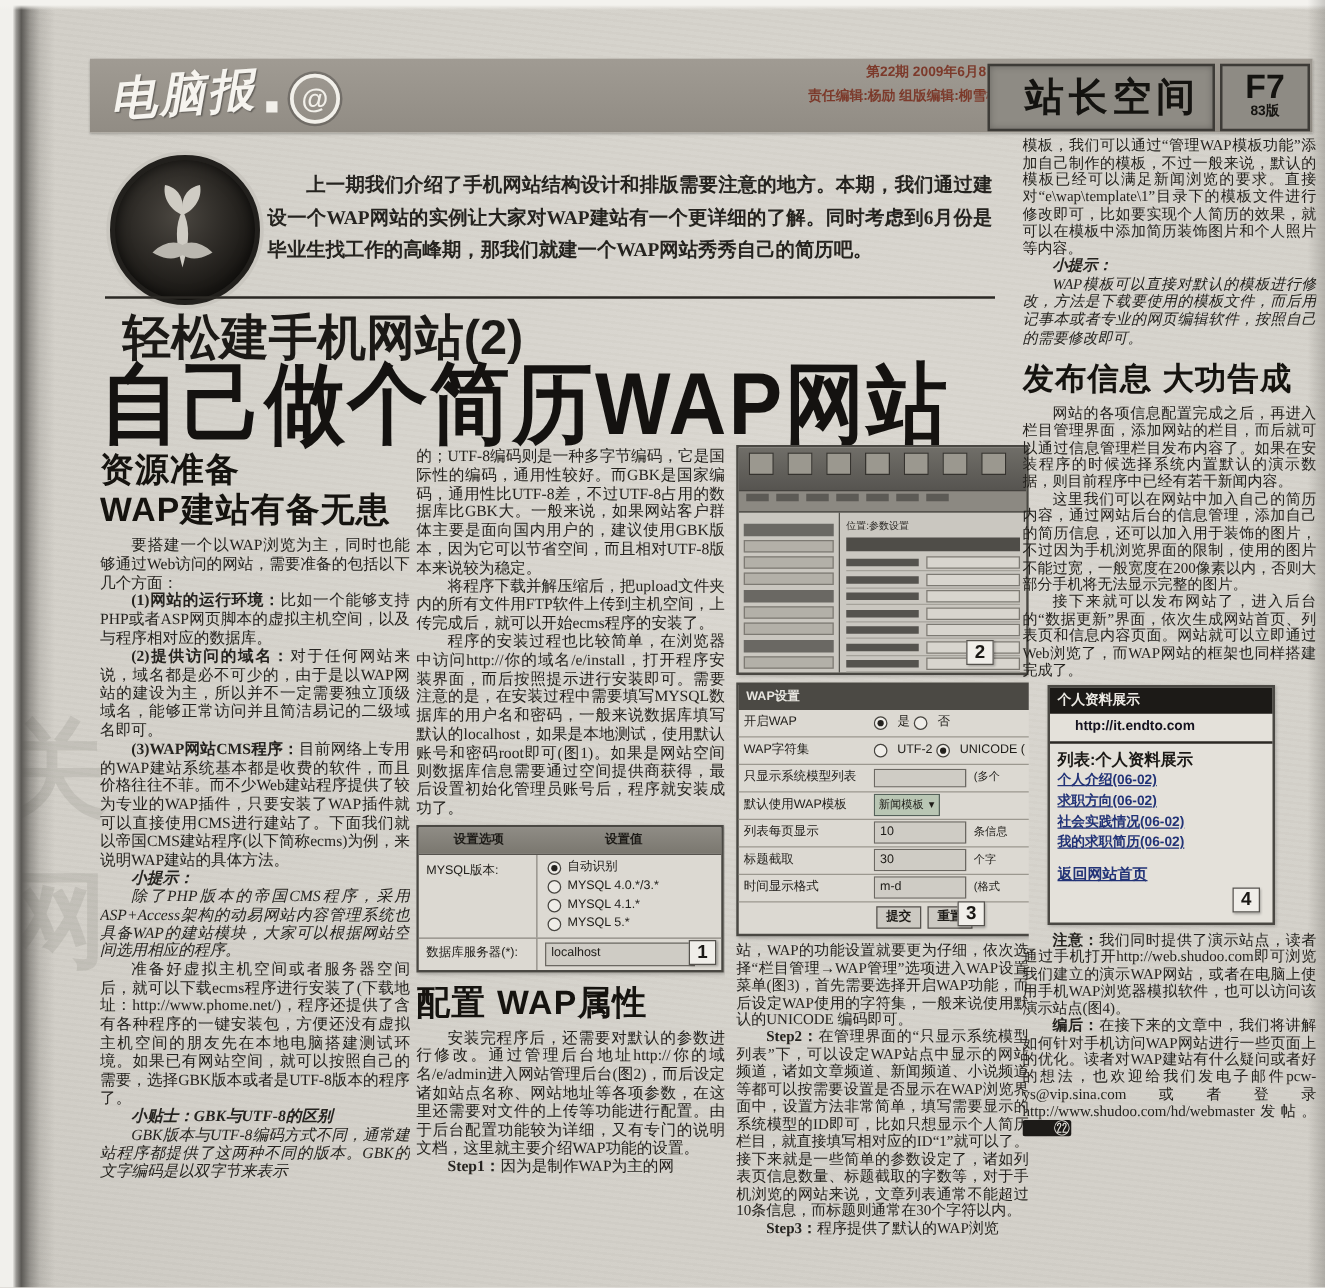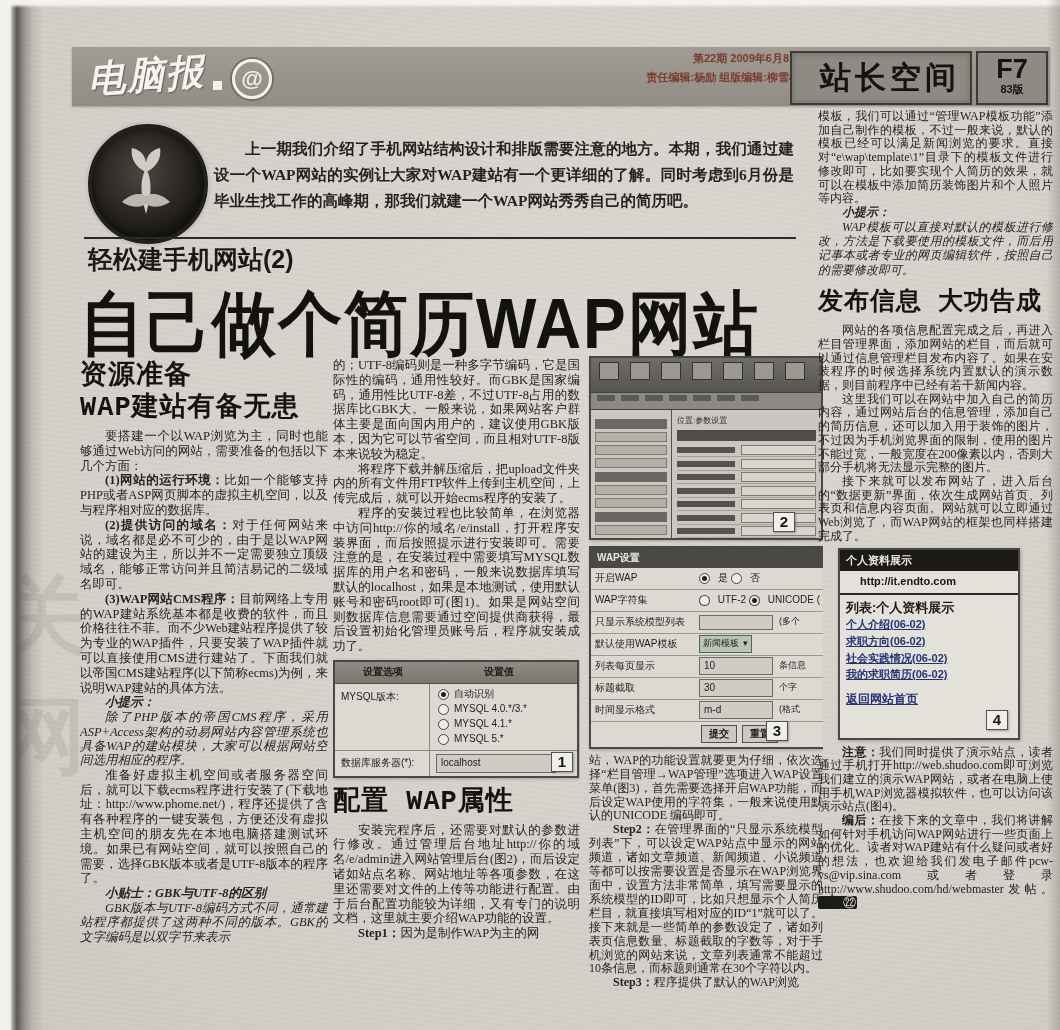--- a/index.html
+++ b/index.html
@@ -52,31 +52,31 @@
   
   .emblem{position:absolute;left:88px;top:124px;width:112px;height:112px;border-radius:50%;
     border:4px solid #22201d;background:radial-gradient(circle at 45% 40%,#4b4741,#191714 70%);
     box-shadow:0 0 0 3px #c9c6bf, inset 0 0 10px rgba(0,0,0,.6);z-index:2;}
   .emblem svg{position:absolute;left:18px;top:14px;}
   .intro{position:absolute;left:214px;top:136px;width:580px;font-weight:bold;font-size:15.5px;
     line-height:26px;text-align:justify;z-index:2;}
   .intro p{margin:0;text-indent:2em;}
   .rule{position:absolute;left:84px;top:237px;width:712px;border-top:2px solid #2b2925;z-index:2;}
 
-  .kicker{position:absolute;left:88px;top:243px;font-family:"Liberation Sans",sans-serif;
-    font-weight:900;font-size:25px;z-index:2;color:#1b1916;}
+  .kicker{position:absolute;left:98px;top:243px;font-family:"Liberation Sans",sans-serif;
+    font-weight:900;font-size:39px;z-index:2;color:#1b1916;}
   .headline{position:absolute;left:80px;top:276px;width:740px;font-family:"Liberation Sans",sans-serif;
     font-weight:900;font-size:64px;letter-spacing:2px;color:#141210;transform:scaleY(1.1);
     transform-origin:top left;z-index:2;white-space:nowrap;}
 
   
   .col{position:absolute;text-align:justify;font-size:12.5px;line-height:14.8px;z-index:2;}
   .col p{margin:0;text-indent:2em;}
   .col .b{font-weight:bold;}
-  .h-sec{font-family:Liberation Mono, monospace;font-weight:900;font-size:27px;line-height:32px;
+  .h-sec{font-family:Liberation Sans, sans-serif;font-weight:900;font-size:27px;line-height:32px;
     letter-spacing:1px;text-indent:0;color:#15130f;margin:0;}
   .h-gap{margin-top:10px;}
   .tip-label{font-weight:bold;font-style:italic;text-indent:2em;}
   .tip{font-style:italic;line-height:14.4px;}
   #col1{left:80px;top:360px;width:248px;height:665px;overflow:hidden;}
   #col2{left:333px;top:358px;width:247px;height:668px;overflow:hidden;}
   #col3{left:578px;top:356px;width:234px;height:672px;overflow:hidden;font-size:12px;line-height:13.9px;padding-left:11px;}
   #col4{left:818px;top:110px;width:235px;height:918px;overflow:hidden;font-size:12px;line-height:13.7px;}
 
   

